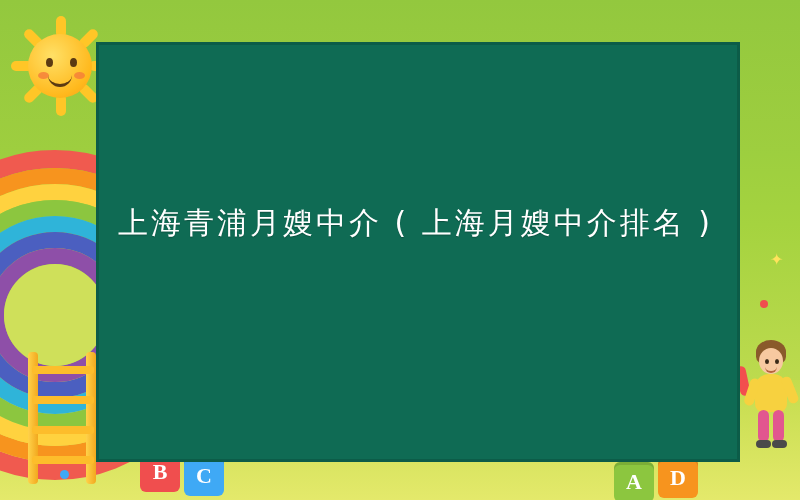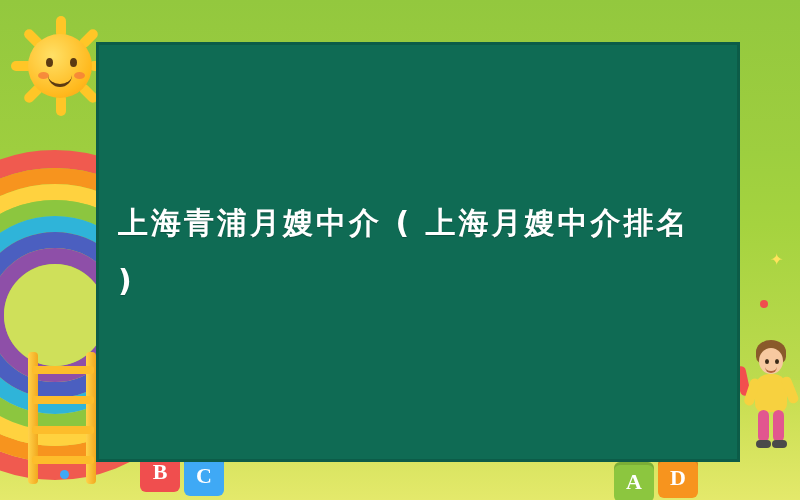--- a/index.html
+++ b/index.html
@@ -46,21 +46,20 @@
   }
   
   .board {
     position: absolute;
     left: 96px;
     top: 42px;
     width: 644px;
     height: 420px;
     background: #0f6b54;
     box-shadow: 0 0 0 3px #0c5c48 inset;
-    font-weight: bold;
   }
   .board-text {
     position: absolute;
     left: 22px;
     top: 152px;
     width: 600px;
     color: #ffffff;
     font-size: 30px;
     line-height: 58px;
     letter-spacing: 3px;

